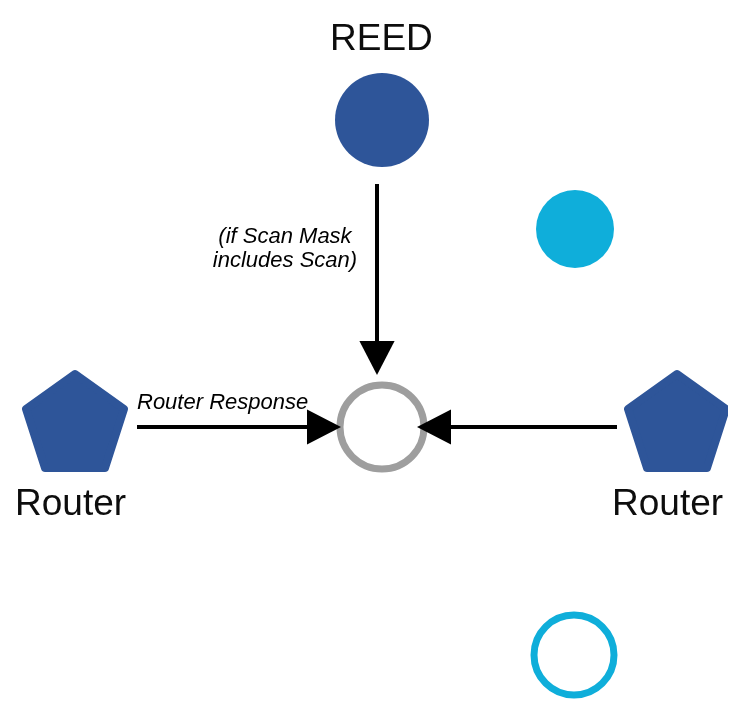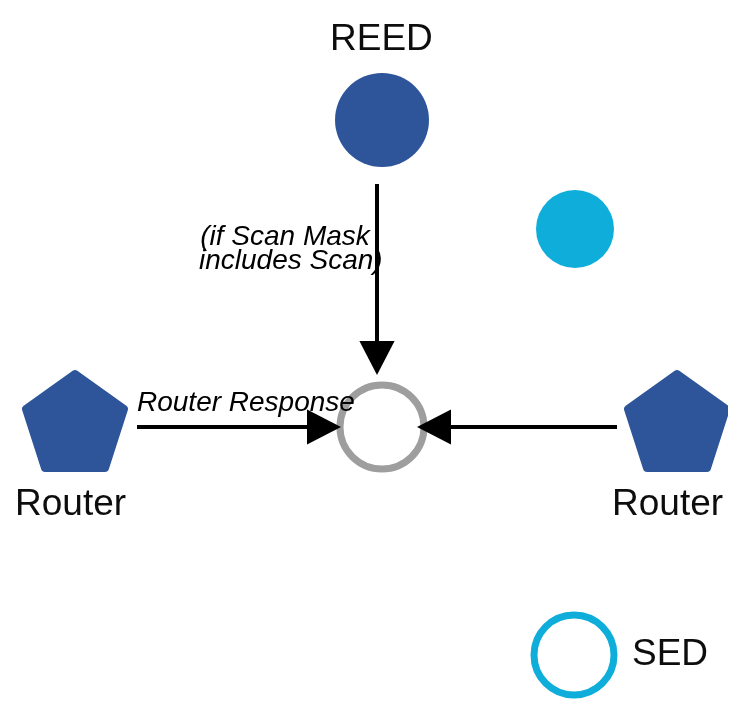--- a/index.html
+++ b/index.html
@@ -29,21 +29,21 @@
     font-size: 37px;
     line-height: 1;
     white-space: nowrap;
     letter-spacing: 0px;
   }
   .edge-label {
     position: absolute;
     color: #000000;
     font-family: "Liberation Sans", sans-serif;
     font-style: italic;
-    font-size: 28px;
+    font-size: 22px;
     line-height: 24px;
     white-space: nowrap;
   }
   .edge-label.center {
     text-align: center;
   }
   #label-reed   { left: 330px; top: 19px; }
   #label-med    { left: 632px; top: 206px; }
   #label-sed    { left: 632px; top: 634px; }
   #label-router-left  { left: 15px;  top: 484px; }
@@ -92,21 +92,20 @@
     <line x1="377" y1="184" x2="377" y2="345" stroke="#000000" stroke-width="4" marker-end="url(#arrowhead-down)"></line>
 
     <line x1="137" y1="427" x2="311" y2="427" stroke="#000000" stroke-width="4" marker-end="url(#arrowhead-right)"></line>
 
     <line x1="617" y1="427" x2="447" y2="427" stroke="#000000" stroke-width="4" marker-end="url(#arrowhead-left)"></line>
   </svg>
 
   <div class="node-label" id="label-reed">REED</div>
 
 
-  <div class="node-label" id="label-sed">SED</div>
 
   <div class="node-label" id="label-router-left">Router</div>
 
   <div class="node-label" id="label-router-right">Router</div>
 
   <div class="edge-label center" id="label-scanmask">
     <div>(if Scan Mask</div>
     <div>includes Scan)</div>
   </div>
 

